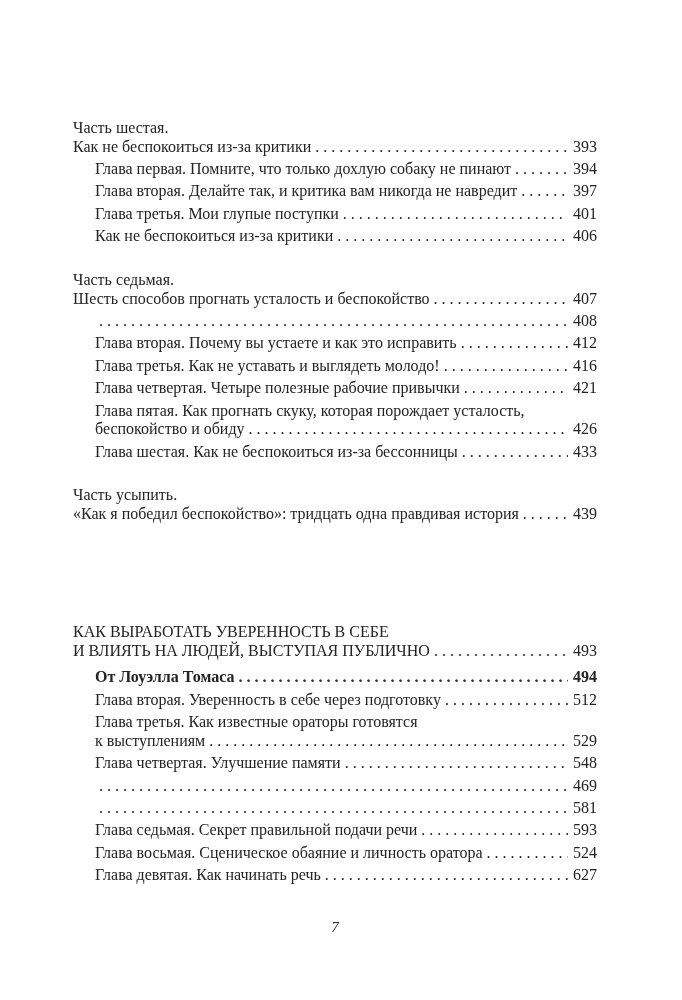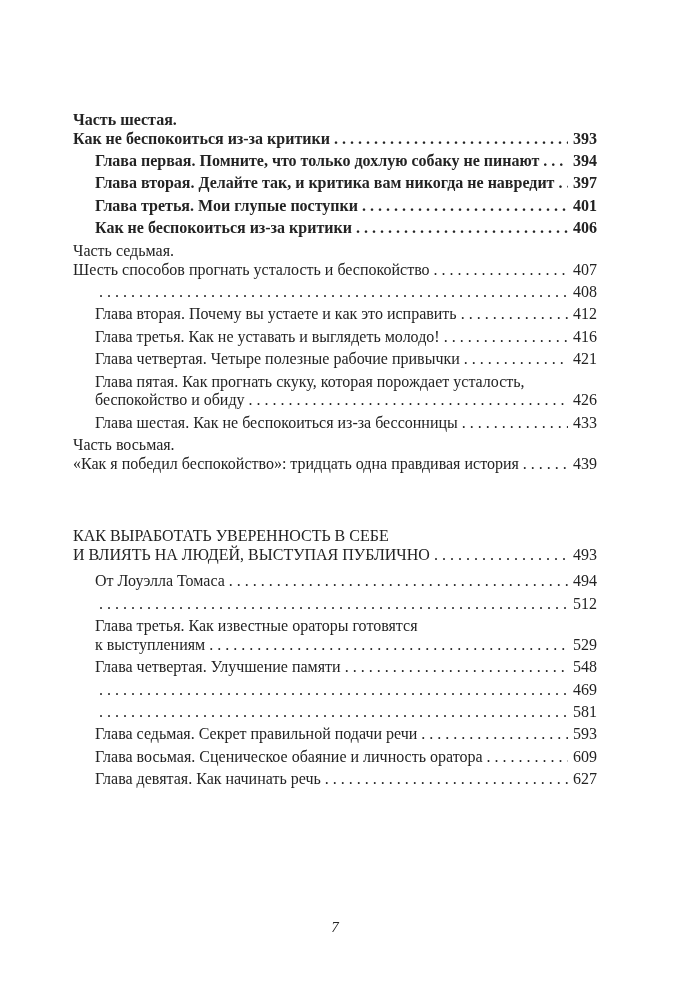--- a/index.html
+++ b/index.html
@@ -8,35 +8,35 @@
     width: 682px; height: 1000px;
     background: #ffffff;
     color: #232323;
     font-family: "Liberation Serif", "DejaVu Serif", serif;
     font-size: 16px;
     line-height: 18.7px;
     box-sizing: border-box;
     padding: 103px 85px 0 73px;
     overflow: hidden;
   }
-  .block { margin-top: 4px; }
-  .block.first { margin-top: 8px; font-weight: bold; }
-  .block.book2 { margin-top: 53px; }
+  .block { margin-top: 25px; }
+  .block.first { margin-top: 16px; }
+  .block.book2 { margin-top: 99px; }
   .row { display: flex; align-items: center; }
   .t { white-space: nowrap; }
   .line { white-space: nowrap; }
   .dots { flex: 1 1 auto; align-self: stretch; position: relative; min-width: 8px; }
   .dots::after {
     content: ". . . . . . . . . . . . . . . . . . . . . . . . . . . . . . . . . . . . . . . . . . . . . . . . . . . . . . . . . . . . . . . . . . . . . . . . . . . . . . . .";
     position: absolute; left: 4px; right: 5px; top: 0; bottom: 0;
     overflow: hidden; white-space: nowrap; text-align: right;
   }
   .pg { flex: 0 0 auto; }
   .entry { margin-top: 3.7px; margin-left: 22px; }
-  .block.book2 .entry.first { margin-top: 8px; }
+  .block.book2 .entry.first { margin-top: 8px; font-weight: bold; }
   .folio {
     position: absolute; top: 918px; left: 73px; width: 524px;
     text-align: center; font-style: italic; font-size: 15px;
   }
 </style>
 </head>
 <body>
 
 <div class="page">
   <main>
@@ -128,21 +128,21 @@
         <div class="row">
           <span class="t">Глава шестая. Как не беспокоиться из-за бессонницы</span>
           <span class="dots"></span>
           <span class="pg">433</span>
         </div>
       </div>
     </section>
 
     <section class="block">
       <div class="head">
-        <div class="line">Часть восьмая.</div>
+        <div class="line">Часть усыпить.</div>
         <div class="row">
           <span class="t">«Как я победил беспокойство»: тридцать одна правдивая история</span>
           <span class="dots"></span>
           <span class="pg">439</span>
         </div>
       </div>
     </section>
 
     <section class="block book2">
       <div class="head">
@@ -155,20 +155,21 @@
       </div>
       <div class="entry first">
         <div class="row">
           <span class="t">От Лоуэлла Томаса</span>
           <span class="dots"></span>
           <span class="pg">494</span>
         </div>
       </div>
       <div class="entry">
         <div class="row">
+          <span class="t">Глава вторая. Уверенность в себе через подготовку</span>
           <span class="dots"></span>
           <span class="pg">512</span>
         </div>
       </div>
       <div class="entry">
         <div class="line">Глава третья. Как известные ораторы готовятся</div>
         <div class="row">
           <span class="t">к выступлениям</span>
           <span class="dots"></span>
           <span class="pg">529</span>
@@ -197,21 +198,21 @@
         <div class="row">
           <span class="t">Глава седьмая. Секрет правильной подачи речи</span>
           <span class="dots"></span>
           <span class="pg">593</span>
         </div>
       </div>
       <div class="entry">
         <div class="row">
           <span class="t">Глава восьмая. Сценическое обаяние и личность оратора</span>
           <span class="dots"></span>
-          <span class="pg">609</span>
+          <span class="pg">524</span>
         </div>
       </div>
       <div class="entry">
         <div class="row">
           <span class="t">Глава девятая. Как начинать речь</span>
           <span class="dots"></span>
           <span class="pg">627</span>
         </div>
       </div>
     </section>

